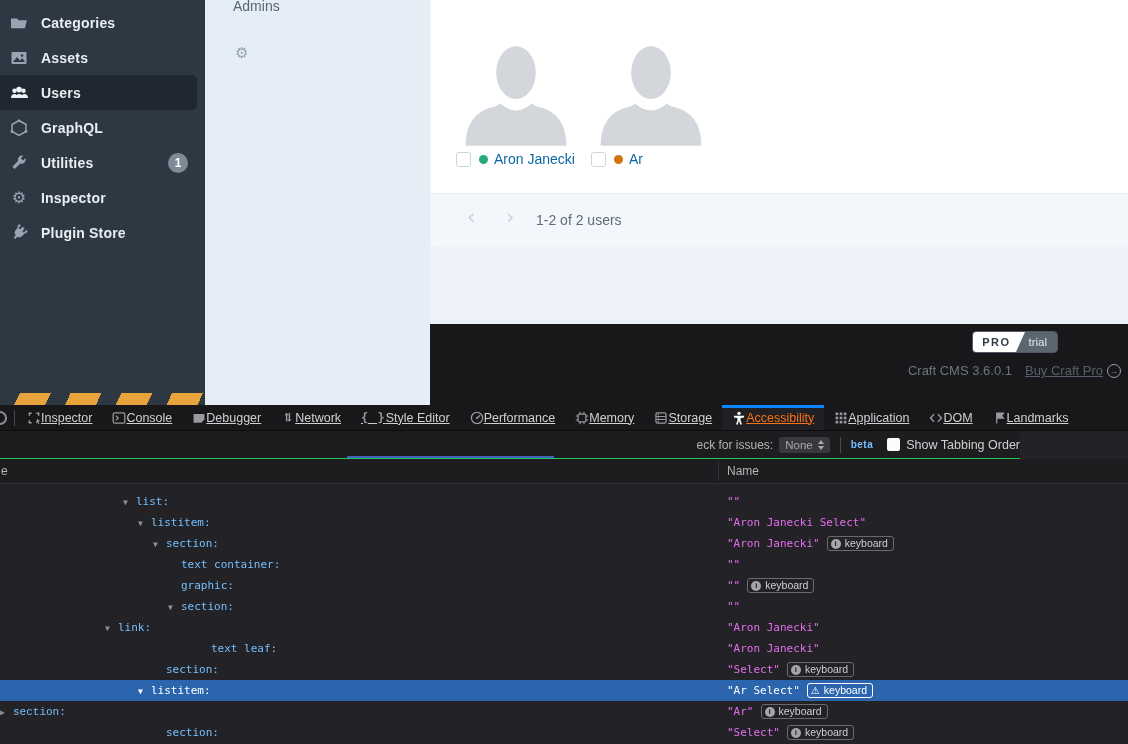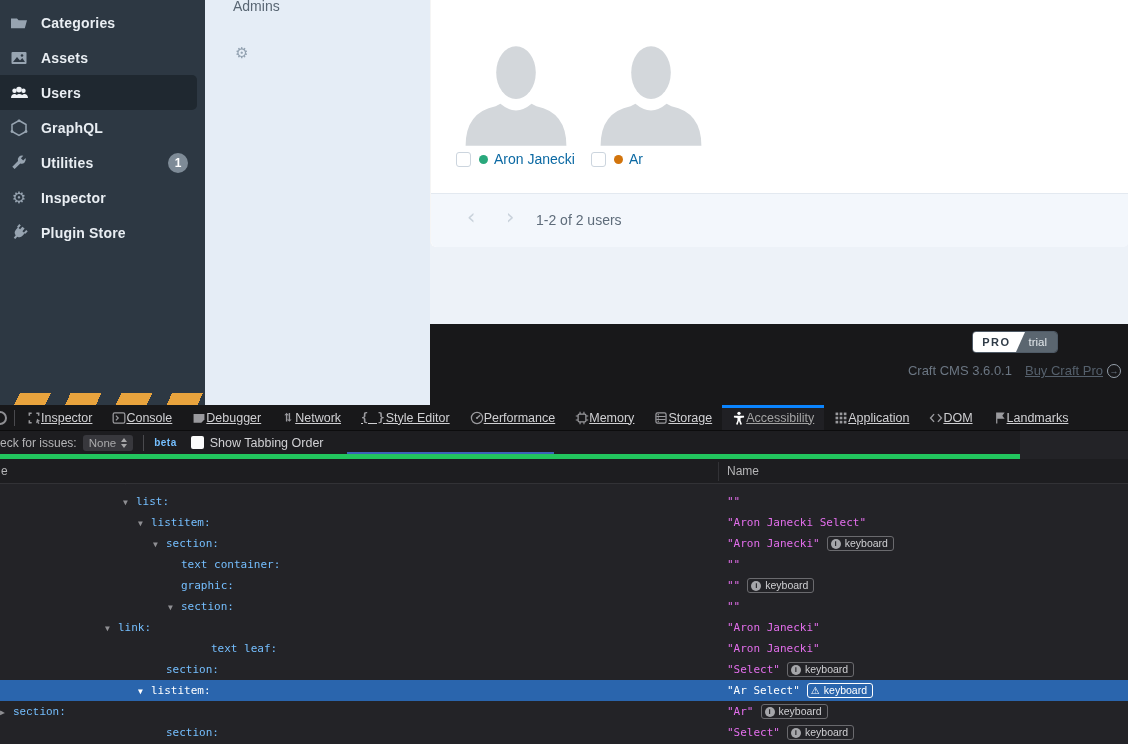--- a/index.html
+++ b/index.html
@@ -60,26 +60,26 @@
   
   .devtools { position:absolute; left:0; top:405px; width:1128px; height:339px; background:#232327; color:#d0d0d3; }
 
   .tabbar { position:absolute; left:0; top:0; width:1128px; height:26px; background:#18181a;
     border-bottom:1px solid #0c0c0d; display:flex; align-items:stretch; font-size:12.5px; }
   .picker-stub { width:12px; overflow:hidden; display:flex; align-items:center; flex:none; }
   .picker-stub .pcirc { width:14px; height:14px; border:2px solid #8f8f93; border-radius:50%; margin-left:-7px; flex:none; }
   .tab-sep { width:1px; height:16px; background:#4a4a4e; align-self:center; margin:0 2px; flex:none; }
   .devtab { display:flex; align-items:center; padding:0 10px; position:relative; cursor:pointer; white-space:nowrap; color:#d0d0d3;text-decoration:underline; }
   .devtab .ticon { display:flex; align-items:center; color:#9a9a9e; font-family:"DejaVu Sans Mono",monospace; }
-  .devtab.selected { color:#a3a3a3; background:#202024; }
+  .devtab.selected { color:#f97316; background:#202024; }
   .devtab.selected .ticon { color:#ffffff; }
   .devtab.selected::before { content:""; position:absolute; left:0; top:0; width:100%; height:3px; background:#0a84ff; }
 
   .a11y-toolbar { position:absolute; left:0; top:26px; width:1020px; height:28px; background:#1d1d20;
-    border-bottom:5px solid #22c55e; display:flex; align-items:center; font-size:12px; color:#b5b5b7; }
+    border-bottom:1px solid #22c55e; display:flex; align-items:center; font-size:12px; color:#b5b5b7;justify-content:flex-end; }
   .issues-label { margin-left:0; white-space:nowrap; }
   .dropdown { margin-left:6px; background:#38383d; border-radius:3px; padding:2px 6px; display:flex; align-items:center; gap:5px;
     color:#a9a9ab; font-size:11.5px; cursor:pointer; }
   .dd-arrows { display:flex; flex-direction:column; gap:2px; }
   .dd-arrows i { width:0; height:0; border-left:3px solid transparent; border-right:3px solid transparent; display:block; }
   .dd-up { border-bottom:4px solid #a9a9ab; }
   .dd-down { border-top:4px solid #a9a9ab; }
   .tb-sep { width:1px; height:16px; background:#4a4a4e; margin:0 10px; }
   .beta { color:#75bfff; font-size:10px; font-weight:700; letter-spacing:.5px; }
   .tb-checkbox { width:13px; height:13px; background:#fbfbfb; border-radius:2px; margin:0 6px 0 14px; cursor:pointer; flex:none; }

